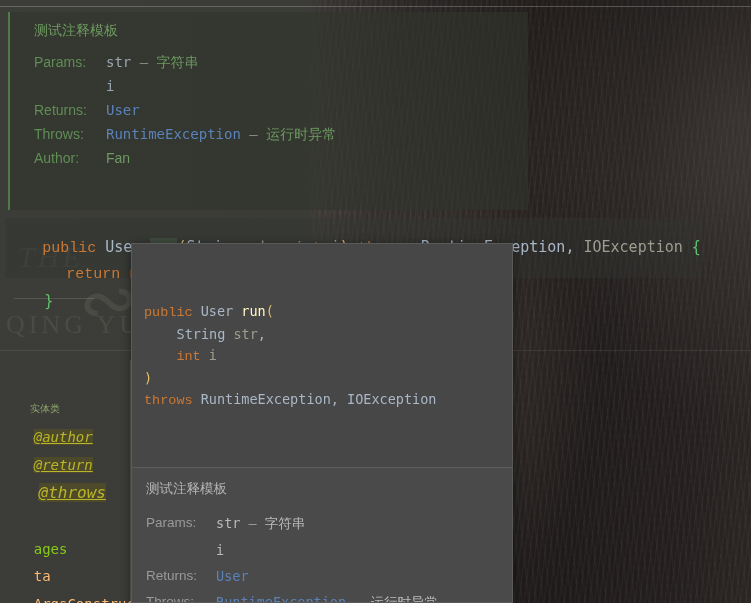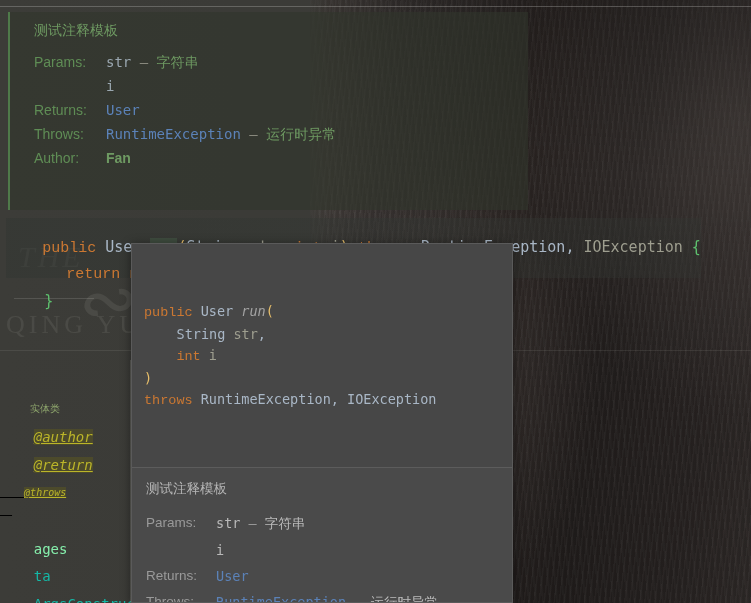--- a/index.html
+++ b/index.html
@@ -70,46 +70,46 @@
   
   .code-line {
     position: absolute;
     white-space: pre;
     font-family: "DejaVu Sans Mono", monospace;
     font-size: 15px;
     line-height: 18px;
   }
   .kw   { color: #cc7832; font-family: Liberation Mono, monospace; }
   .typ  { color: #a9b7c6; }
-  .mth  { color: #a3a3a3; font-style: italic; }
+  .mth  { color: #fef9c3; }
   .prm  { color: #9e9e8f; }
   .pnc  { color: #a9b7c6; }
   .br   { color: #e8bf6a; }
   .brace{ color: #5ec16e; }
-  .ann  { color: #14b8a6; text-align: center; }
+  .ann  { color: #fdba74; text-align: center; }
   .anni { color: #bbb529; font-style: italic; text-decoration: underline; }
   .cmtz { color: #8ca36b; }
-  .plain{ color: #86efac; }
+  .plain{ color: #84cc16; }
   .caretword { background: #3e4b3e; }
 
   
   #line-signature {
     left: 6px; top: 218px;
     font-size: 15px;
     background: linear-gradient(90deg, rgba(50,54,50,0.55), rgba(50,54,50,0.35));
     padding: 2px 0;
   }
   #line-return  { left: 30px; top: 246px; }
   #line-close   { left: 8px;  top: 274px; }
 
   
   #line-entity   { left: 6px;  top: 382px; font-size: 10px; }
   #line-author   { left: 0px;  top: 410px; font-size: 14px; }
   #line-return2  { left: 0px;  top: 438px; font-size: 14px; }
-  #line-throws2  { left: 0px;  top: 466px; font-size: 10px; text-decoration: underline; }
+  #line-throws2  { left: 0px;  top: 466px; font-size: 16px; }
   #line-ages     { left: 0px;  top: 522px; font-size: 14px; }
   #line-data     { left: 0px;  top: 549px; font-size: 14px; }
   #line-allargs  { left: 0px;  top: 577px; font-size: 14px; }
   .tag-hl { background: #4c4a2b; }
 
   
   #gutter-sep {
     position: absolute; left: 130px; top: 360px; width: 1px; height: 243px;
     background: rgba(190,190,180,0.25);
   }
@@ -151,21 +151,21 @@
     color: #5f8d55;
     width: 72px;
     flex: 0 0 72px;
     font-family: "Liberation Sans", sans-serif;
   }
   .jd-val { white-space: pre; }
   .jd-code   { color: #9aa7b0; }
   .jd-link   { color: #5b82b8; }
   .jd-desc   { color: #6e9a62; font-family: "Liberation Sans", sans-serif; }
   .jd-dash   { color: #8b8b80; }
-  .jd-plain  { color: #6e9a62; font-family: "Liberation Sans", sans-serif; font-weight: bold; }
+  .jd-plain  { color: #6e9a62; font-family: "Liberation Sans", sans-serif; }
 
   
   #doc-popup {
     position: absolute;
     left: 131px;
     top: 243px;
     width: 382px;
     height: 360px;
     background: #4a4a4a;
     border: 1px solid #5a5a5a;

